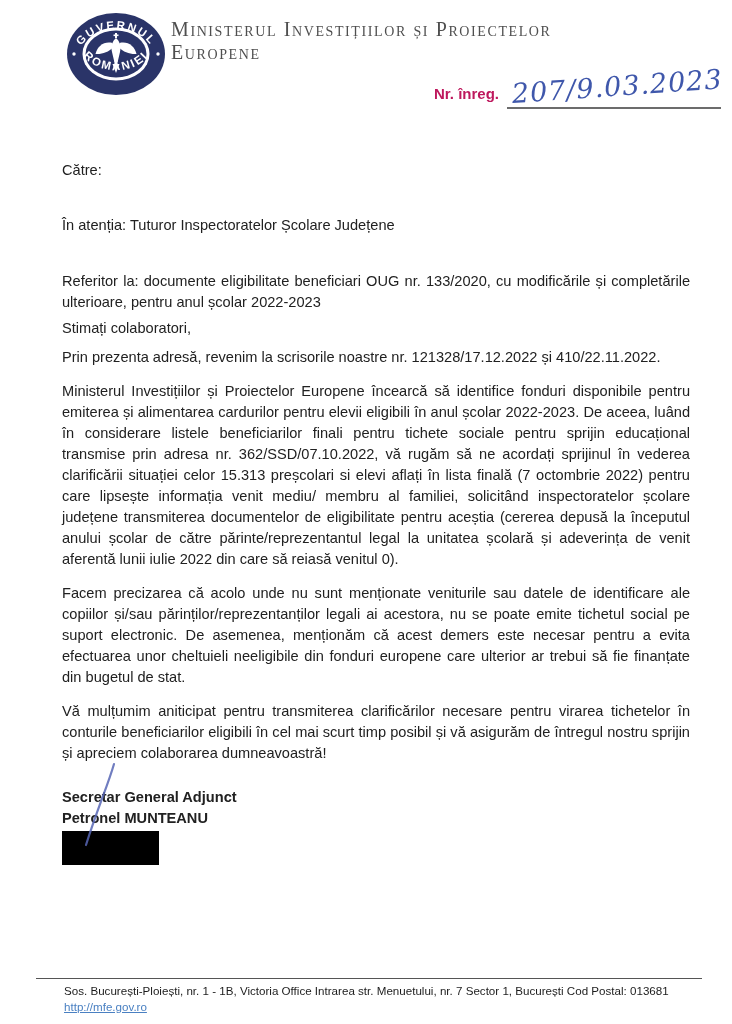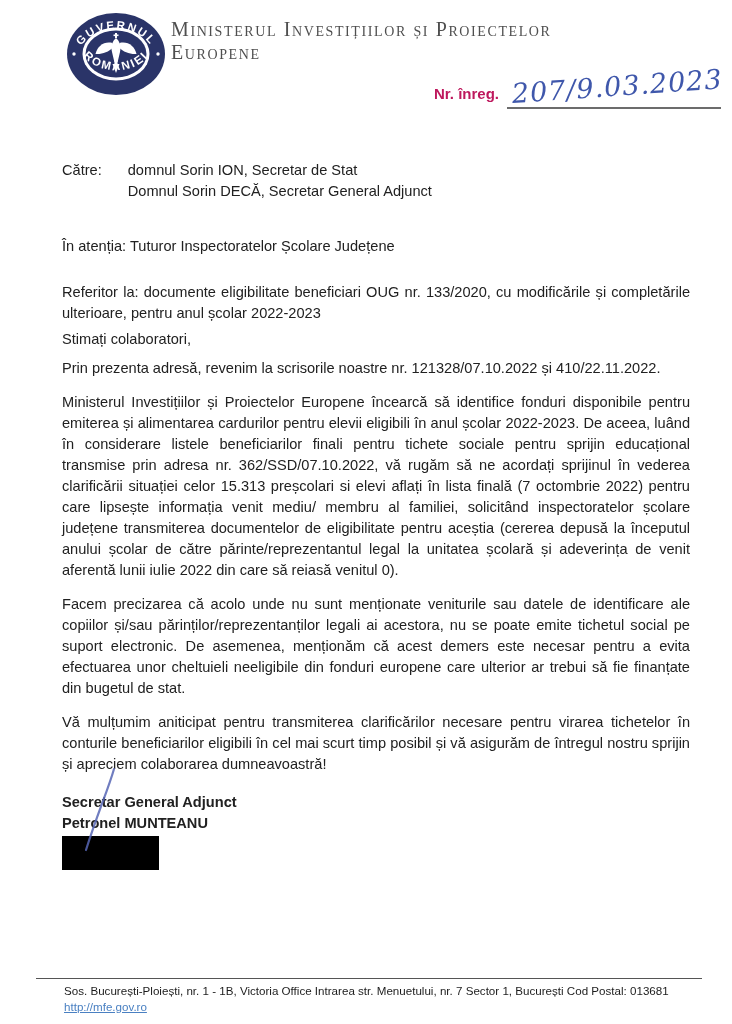--- a/index.html
+++ b/index.html
@@ -36,27 +36,27 @@
     margin:0 0 -3px 6px; white-space:nowrap;
   }
 
   
   .letter {
     position:absolute; left:62px; top:160px; width:628px;
     font-size:14.6px; line-height:1.44; color:#212121;
   }
   .recipients { display:flex; gap:26px; }
   .attention  { margin-top:34px; }
-  .subject    { margin-top:25px; text-align:justify; }
+  .subject    { margin-top:35px; text-align:justify; }
   .salutation { margin-top:5px; }
   .p-intro    { margin-top:8px; }
   .p-body     { margin-top:13px; text-align:justify; }
   .closing    { margin-top:23px; font-weight:bold; }
 
-  .sig { margin-top:17px; font-weight:bold; position:relative; width:260px; }
+  .sig { margin-top:23px; font-weight:bold; position:relative; width:260px; }
   .pen-stroke { position:absolute; left:16px; top:-26px; width:50px; height:88px; pointer-events:none; }
   .redaction  { width:97px; height:34px; background:#000; margin-top:2px; }
 
   
   .footer-rule { position:absolute; left:36px; width:666px; top:978px; border-top:1.5px solid #555; }
   .footer { position:absolute; left:64px; top:983px; width:640px; font-size:11.6px; line-height:1.35; color:#1c1c1c; }
   .footer-link { color:#4a80c2; text-decoration:underline; }
 </style>
 </head>
 <body>
@@ -95,33 +95,29 @@
 
   <div class="reg">
     <span class="reg-label">Nr. înreg.</span>
     <span class="reg-line"><span class="reg-number">207/9.03.2023</span></span>
   </div>
 
   <div class="letter">
 
     <div class="recipients">
       <span>Către:</span>
-      <div>
-        <div>domnul Sorin ION, Secretar de Stat</div>
-        <div>Domnul Sorin DECĂ, Secretar General Adjunct</div>
-      </div>
     </div>
 
     <div class="attention">În atenția: Tuturor Inspectoratelor Școlare Județene</div>
 
     <p class="subject">Referitor la: documente eligibilitate beneficiari OUG nr. 133/2020, cu modificările și completările ulterioare, pentru anul școlar 2022-2023</p>
 
     <div class="salutation">Stimați colaboratori,</div>
 
-    <p class="p-intro">Prin prezenta adresă, revenim la scrisorile noastre nr. 121328/07.10.2022 și 410/22.11.2022.</p>
+    <p class="p-intro">Prin prezenta adresă, revenim la scrisorile noastre nr. 121328/17.12.2022 și 410/22.11.2022.</p>
 
     <p class="p-body">Ministerul Investițiilor și Proiectelor Europene încearcă să identifice fonduri disponibile pentru emiterea și alimentarea cardurilor pentru elevii eligibili în anul școlar 2022-2023.  De aceea, luând în considerare listele beneficiarilor finali pentru tichete sociale pentru sprijin educațional transmise prin adresa nr. 362/SSD/07.10.2022, vă rugăm să ne acordați sprijinul în vederea clarificării situației celor 15.313 preșcolari si elevi aflați în lista finală (7 octombrie 2022) pentru care lipsește informația venit mediu/ membru al familiei, solicitând inspectoratelor școlare județene transmiterea documentelor de eligibilitate pentru aceștia (cererea depusă la începutul anului școlar de către părinte/reprezentantul legal la unitatea școlară și adeverința de venit aferentă lunii iulie 2022 din care să reiasă venitul 0).</p>
 
     <p class="p-body">Facem precizarea că acolo unde nu sunt menționate veniturile sau datele de identificare ale copiilor și/sau părinților/reprezentanților legali ai acestora, nu se poate emite tichetul social pe suport electronic. De asemenea, menționăm că acest demers este necesar pentru a evita efectuarea unor cheltuieli neeligibile din fonduri europene care ulterior ar trebui să fie finanțate din bugetul de stat.</p>
 
     <p class="p-body">Vă mulțumim aniticipat pentru transmiterea clarificărilor necesare pentru virarea tichetelor în conturile beneficiarilor eligibili în cel mai scurt timp posibil și vă asigurăm de întregul nostru sprijin și apreciem colaborarea dumneavoastră!</p>
 
 
     <div class="sig">
       <svg class="pen-stroke" viewBox="0 0 50 88">

